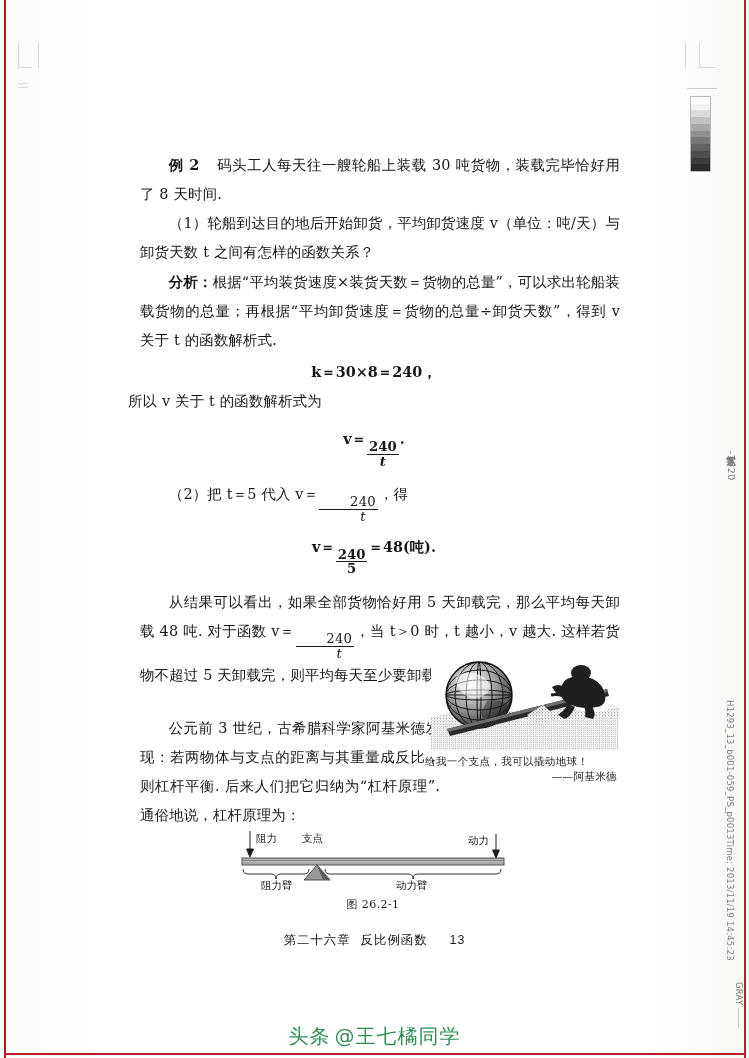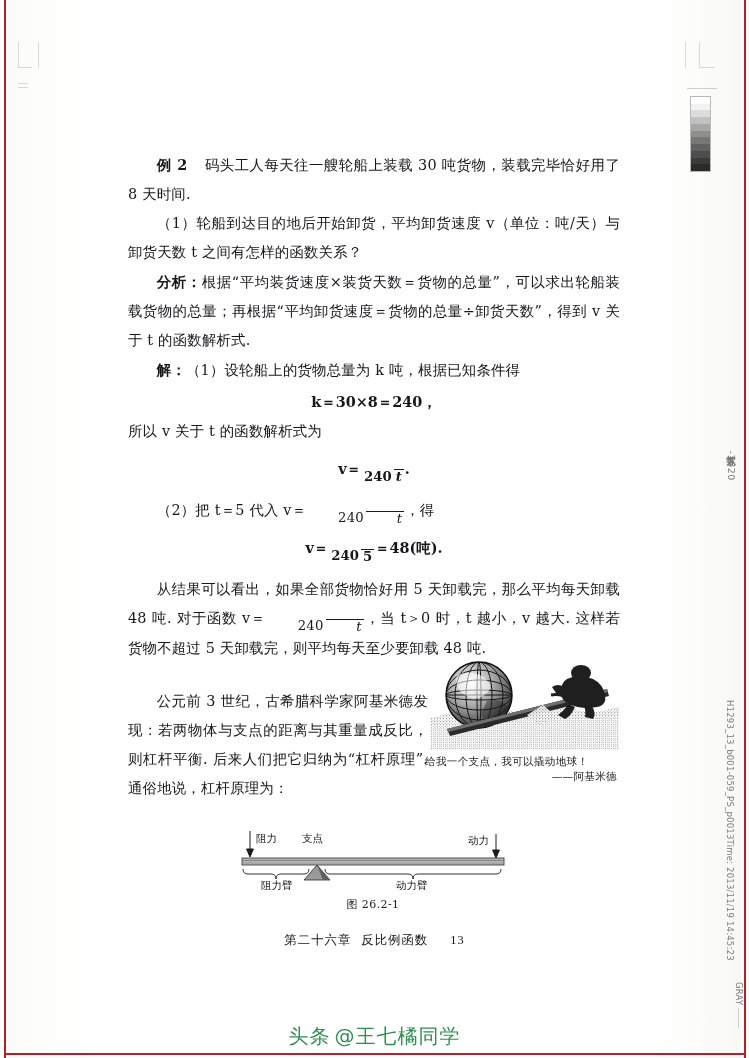--- a/index.html
+++ b/index.html
@@ -164,42 +164,42 @@
     color: #17171a;
   }
   .para {
     font-size: 14.4px;
     line-height: 29px;
     letter-spacing: .2px;
     text-align: justify;
     text-justify: inter-ideograph;
     margin: 0;
   }
-  .indent { text-indent: 2em; }
+  .indent { text-indent: 2em; margin-left: 12px; }
   .bold-lead { font-weight: bold; }
   .it {
     font-style: italic;
     font-family: "DejaVu Serif", "Liberation Serif", serif;
     padding: 0 1.5px;
   }
 
   
   .eq-block {
     text-align: center;
     font-size: 14.4px;
     margin: 4px 0 2px 0;
     line-height: 26px;
     font-weight: bold;
   }
   .eq-tall { margin: 10px 0 12px 0; }
 
   
   .frac {
     display: inline-flex;
-    flex-direction: row;
+    flex-direction: column;
     align-items: center;
     justify-content: center;
     vertical-align: -0.52em;
     font-size: 0.92em;
     line-height: 1.04;
     margin: 0 1px;
   }
   .frac .n { padding: 0 2px; }
   .frac .d {
     border-top: 1px solid #1b1b1b;
@@ -261,21 +261,21 @@
     left: 0;
     right: 0;
     top: 932px;
     text-align: center;
     font-size: 12.4px;
     color: #151515;
     letter-spacing: 1px;
   }
   #page-footer .chapter { margin-right: 10px; }
   #page-footer .chaptitle { margin-right: 22px; }
-  #page-footer .pageno { font-family: Liberation Serif, serif; }
+  #page-footer .pageno { font-family: Liberation Sans, sans-serif; }
 
   
   #watermark {
     position: absolute;
     left: 0; right: 0;
     bottom: 8px;
     text-align: center;
     font-size: 20px;
     color: #15803d;
     font-family: "DejaVu Sans", "Liberation Sans", sans-serif;
@@ -330,21 +330,20 @@
 
   <div id="content">
 
     <p class="para indent"><span class="bold-lead">例 2</span><span style="display:inline-block;width:1.2em"></span><span>码头工人每天往一艘轮船上装载 30 吨货物，装载完毕恰好用了 8 天时间.</span></p>
 
     <p class="para indent">（1）轮船到达目的地后开始卸货，平均卸货速度 v（单位：吨/天）与卸货天数 t 之间有怎样的函数关系？</p>
 
 
     <p class="para indent"><span class="bold-lead">分析：</span><span>根据“平均装货速度×装货天数＝货物的总量”，可以求出轮船装载货物的总量；再根据“平均卸货速度＝货物的总量÷卸货天数”，得到 v 关于 t 的函数解析式.</span></p>
 
-    <p class="para indent"><span class="bold-lead">解：</span><span>（1）设轮船上的货物总量为 k 吨，根据已知条件得</span></p>
 
     <div class="eq-block">k＝30×8＝240，</div>
 
     <p class="para">所以 v 关于 t 的函数解析式为</p>
 
     <div class="eq-block eq-tall"><span>v＝</span><span class="frac">
           <span class="n">240</span>
           <span class="d it">t</span>
         </span><span>.</span></div>
 

